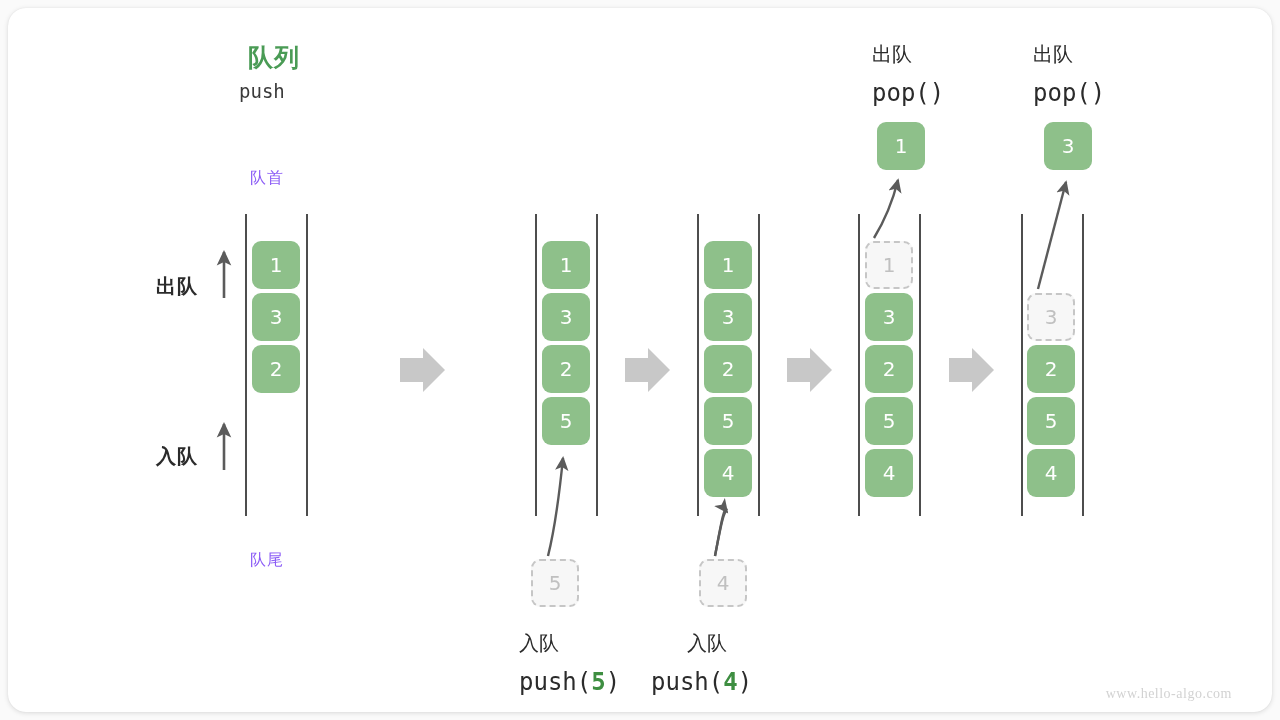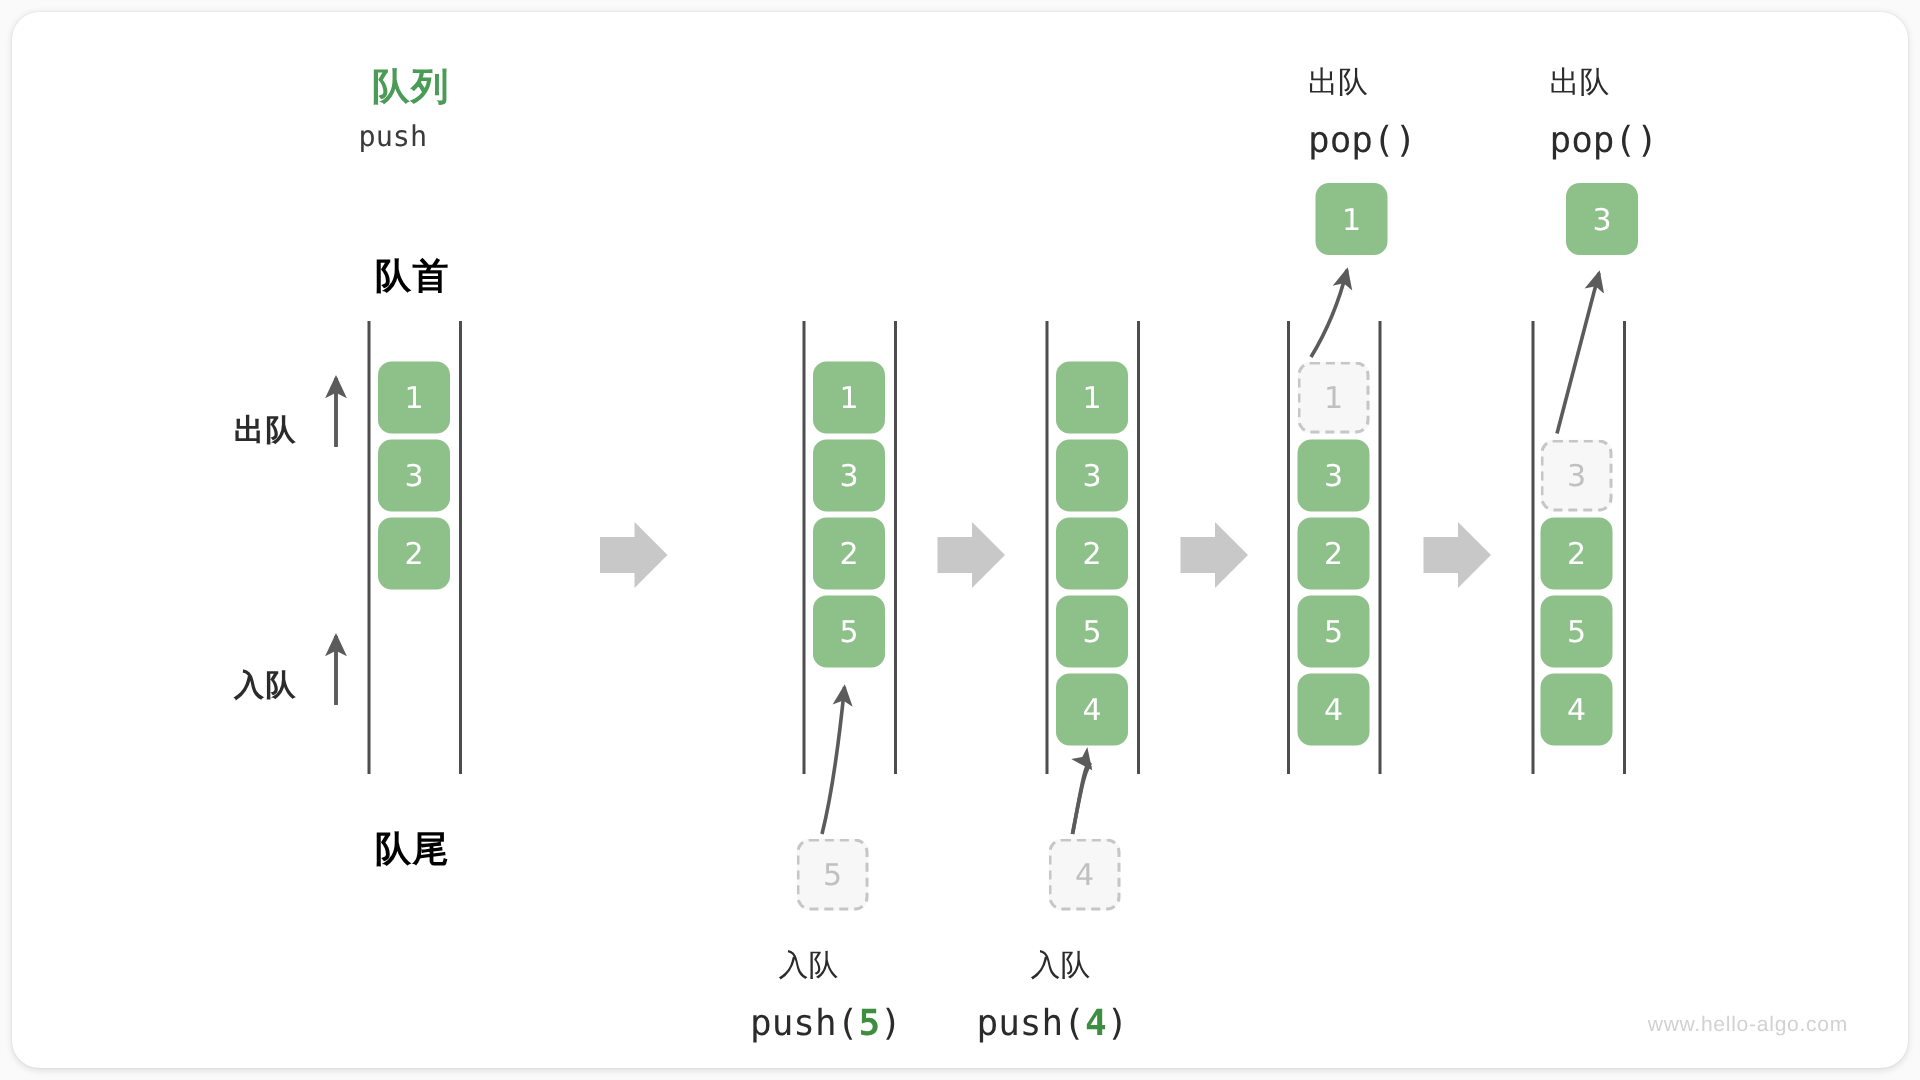--- a/index.html
+++ b/index.html
@@ -38,23 +38,23 @@
   }
   .title-en {
     position: absolute;
     color: #3b3b3b;
     font-size: 19px;
     font-family: "DejaVu Sans Mono", "Liberation Mono", monospace;
     white-space: nowrap;
   }
   .head-label {
     position: absolute;
-    color: #000000;
-    font-weight: bold;
-    font-size: 24px;
+    color: #8b5cf6;
+    font-weight: normal;
+    font-size: 16px;
     letter-spacing: 1px;
     white-space: nowrap;
   }
   .op-cn {
     position: absolute;
     color: #2b2b2b;
     font-size: 20px;
     white-space: nowrap;
   }
   .op-code {
@@ -70,24 +70,24 @@
     position: absolute;
     color: #2b2b2b;
     font-weight: bold;
     font-size: 20px;
     letter-spacing: 1px;
     white-space: nowrap;
   }
   .watermark {
     position: absolute;
     right: 40px;
-    bottom: 22px;
+    bottom: 10px;
     color: #d2d2d2;
     font-size: 14px;
-    font-family: Liberation Sans, sans-serif;
+    font-family: Liberation Serif, serif;
     letter-spacing: .5px;
   }
 
   
   .rail {
     position: absolute;
     width: 1.6px;
     background: #4d4d4d;
   }
   .cell {
@@ -141,21 +141,21 @@
 
     <div>
       <div class="rail" style="left:527px; top:206px; height:302px;"></div>
       <div class="rail" style="left:588px; top:206px; height:302px;"></div>
       <div class="cell" style="left:534px; top:233px;">1</div>
       <div class="cell" style="left:534px; top:285px;">3</div>
       <div class="cell" style="left:534px; top:337px;">2</div>
       <div class="cell" style="left:534px; top:389px;">5</div>
       <div class="cell ghost" style="left:523px; top:551px;">5</div>
       <div class="op-cn" style="left:511px; top:622px;">入队</div>
-      <div class="op-code" style="left:492px; top:660px;"><span>push(</span><span class="hl">5</span><span>)</span></div>
+      <div class="op-code" style="left:511px; top:660px;"><span>push(</span><span class="hl">5</span><span>)</span></div>
     </div>
 
     <div>
       <div class="rail" style="left:689px; top:206px; height:302px;"></div>
       <div class="rail" style="left:750px; top:206px; height:302px;"></div>
       <div class="cell" style="left:696px; top:233px;">1</div>
       <div class="cell" style="left:696px; top:285px;">3</div>
       <div class="cell" style="left:696px; top:337px;">2</div>
       <div class="cell" style="left:696px; top:389px;">5</div>
       <div class="cell" style="left:696px; top:441px;">4</div>

